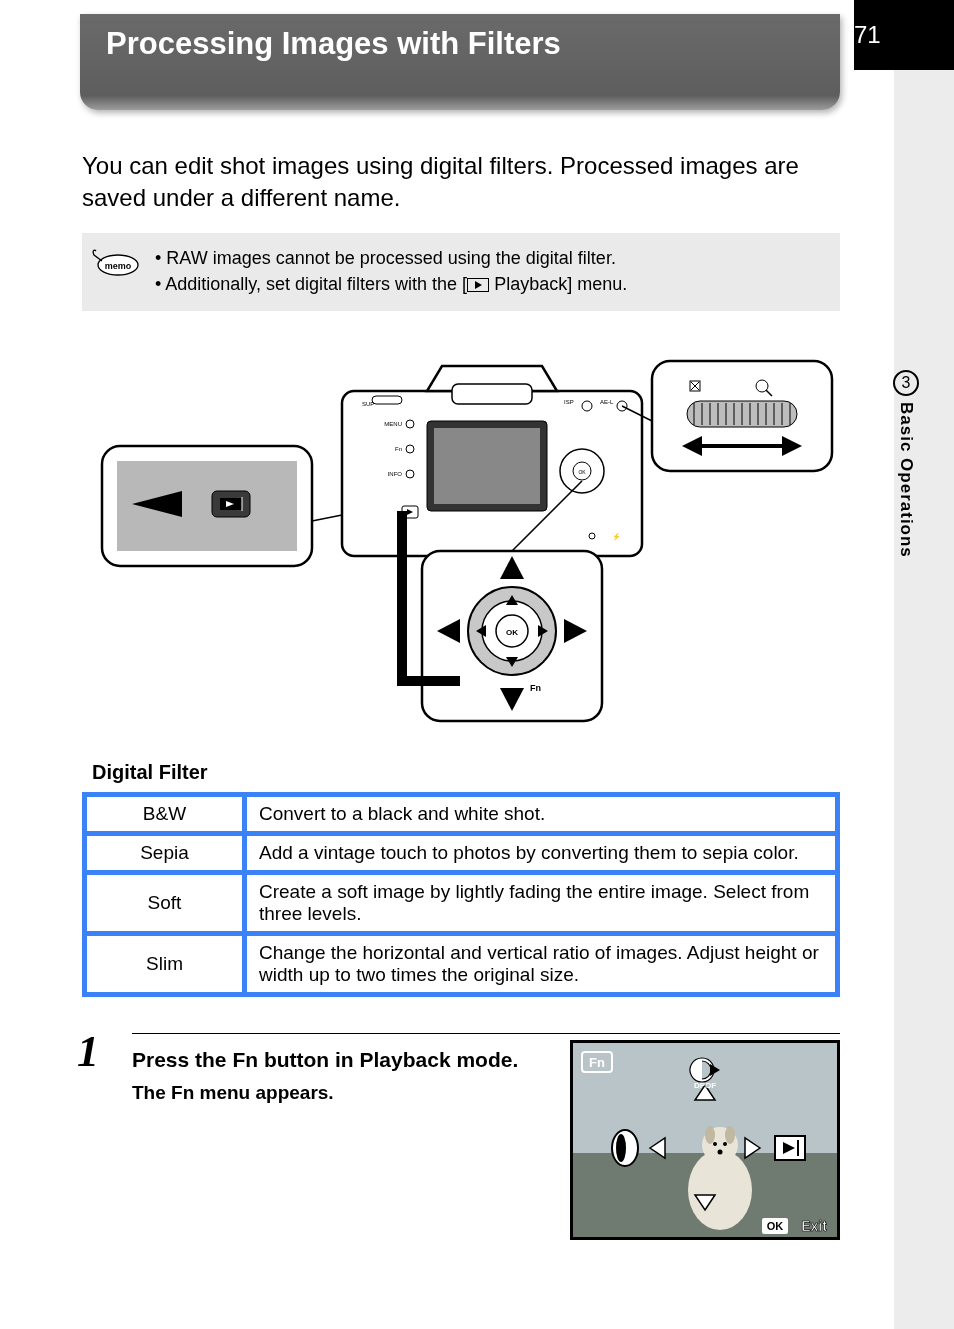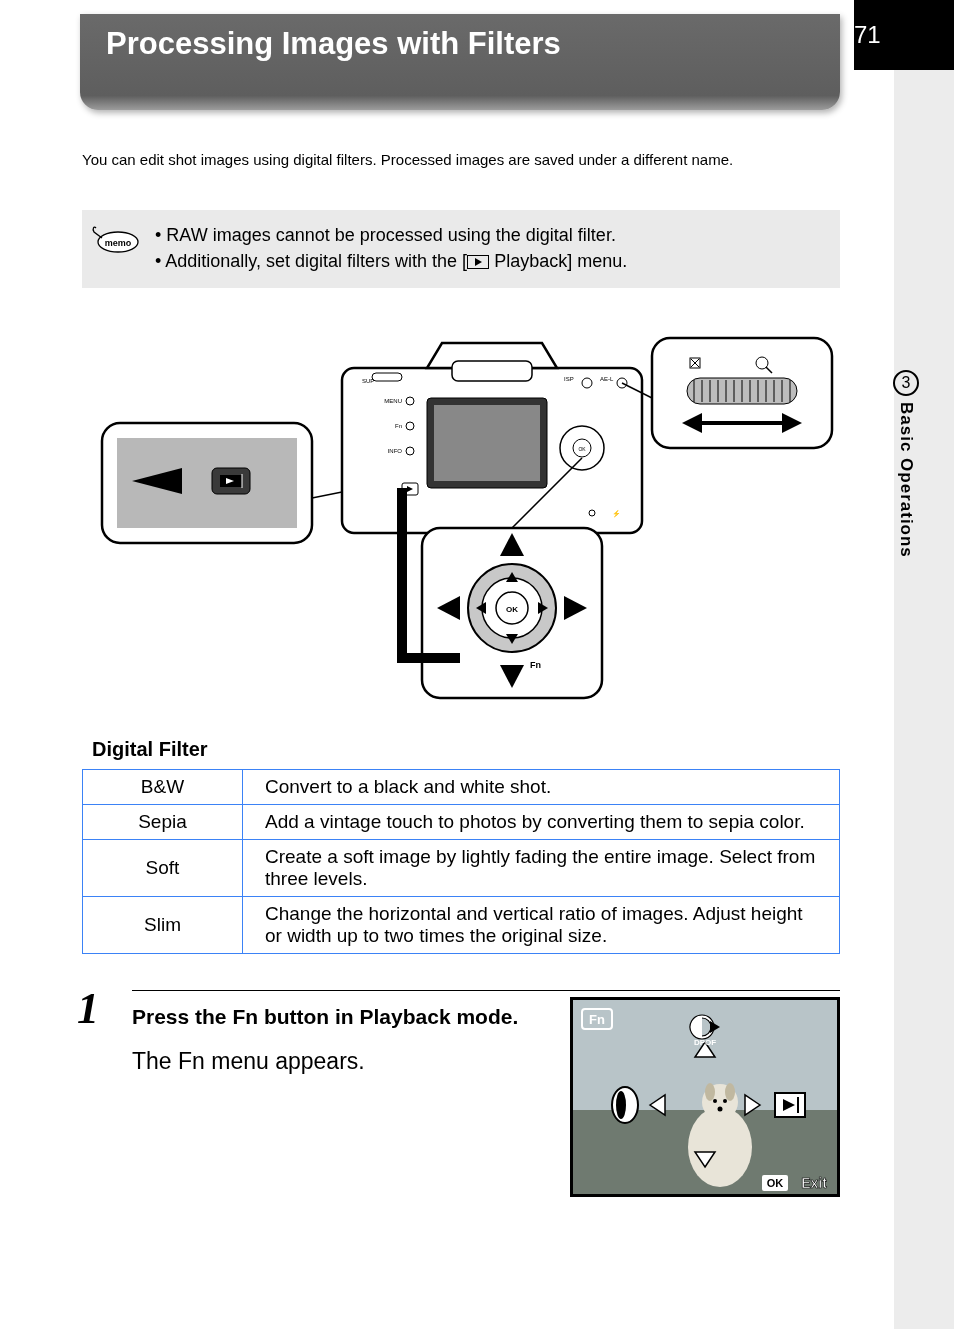--- a/index.html
+++ b/index.html
@@ -84,23 +84,23 @@
     font-size: 31px;
     font-weight: bold;
   }
   .content {
     position: absolute;
     left: 82px;
     top: 150px;
     width: 758px;
   }
   .intro {
-    font-size: 15px;
+    font-size: 24px;
     line-height: 1.35;
-    margin-bottom: 40px;
+    margin-bottom: 18px;
   }
   .memo-box {
     background: #eaeaea;
     padding: 12px 18px 14px 73px;
     position: relative;
     font-size: 18px;
     line-height: 1.45;
     margin-bottom: 40px;
   }
   .memo-icon {
@@ -144,22 +144,22 @@
     font-weight: bold;
     font-size: 20px;
     margin: 0 0 8px 10px;
   }
   table.filter-table {
     width: 100%;
     border-collapse: collapse;
     margin-bottom: 36px;
   }
   table.filter-table td {
-    border: 1px solid #3b82f6;
-    padding: 6px 22px;
+    border: 5px solid #3b82f6;
+    padding: 6px 12px;
     font-size: 19px;
     vertical-align: middle;
   }
   table.filter-table td:first-child {
     width: 160px;
     text-align: center;
   }
 
   .step-block {
     border-top: 1px solid #000;
@@ -176,22 +176,23 @@
     font-weight: bold;
     font-family: "Times New Roman", serif;
   }
   .step-heading {
     font-size: 21px;
     font-weight: bold;
     line-height: 1.35;
     width: 400px;
   }
   .step-text {
-    font-size: 23px;
-    margin-top: 16px;
+    font-size: 19px;
+    margin-top: 8px;
+    font-weight: bold;
   }
   .fn-sans {
     font-family: Arial, sans-serif;
   }
   .screen-preview {
     position: absolute;
     right: 0;
     top: 6px;
     width: 270px;
     height: 200px;

